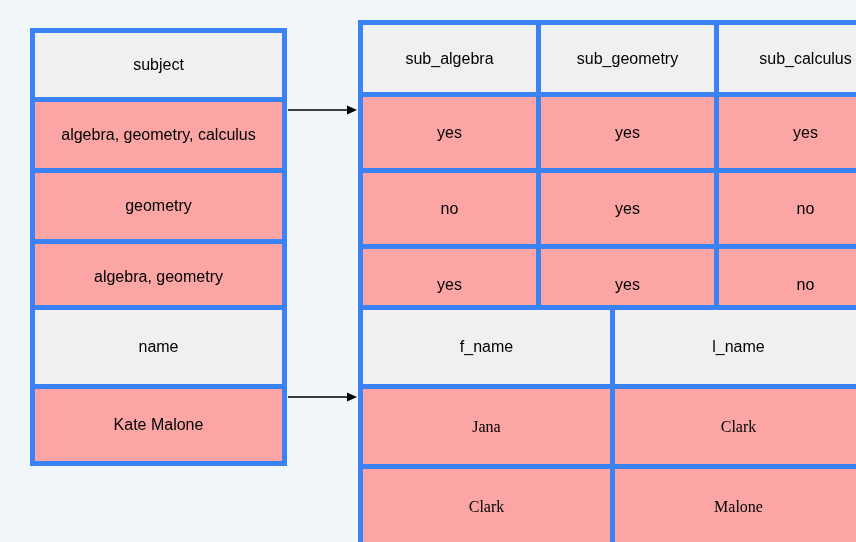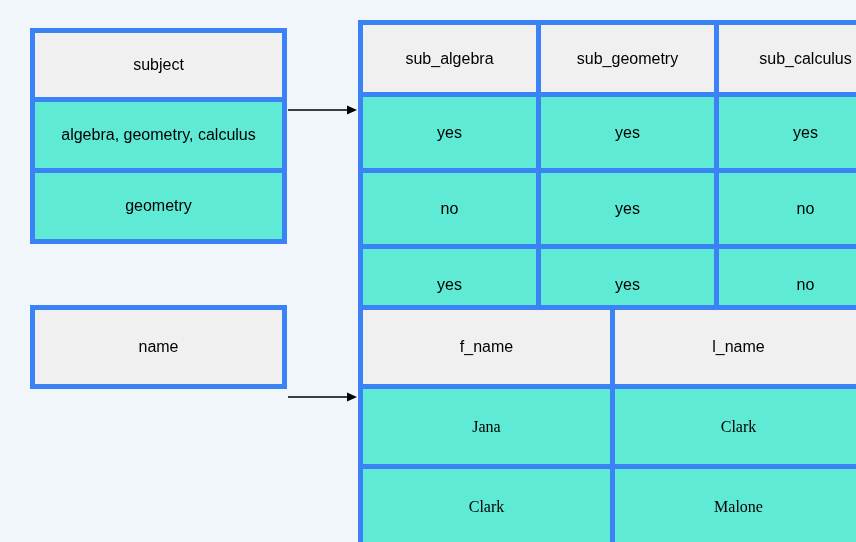--- a/index.html
+++ b/index.html
@@ -33,21 +33,21 @@
     vertical-align: middle;
     font-weight: normal;
     padding: 12px;
     overflow: hidden;
     white-space: nowrap;
   }
   table.tbl th {
     background: #f0f0f0;
   }
   table.tbl td {
-    background: #5eead4;
+    background: #fca5a5;
   }
 
   
   #tbl-subject { left: 30px; top: 28px; width: 257px; }
   #tbl-subject th { height: 40px; }
   #tbl-subject td { height: 42px; }
 
   
   #tbl-subject-split { left: 358px; top: 20px; width: 447px; }
   #tbl-subject-split th { height: 43px; width: 149px; }
@@ -82,20 +82,23 @@
         <th>subject</th>
       </tr>
     </thead>
     <tbody>
       <tr>
         <td>algebra, geometry, calculus</td>
       </tr>
       <tr>
         <td>geometry</td>
       </tr>
+      <tr>
+        <td>algebra, geometry</td>
+      </tr>
     </tbody>
   </table>
 
   <svg class="arrow" id="arrow-top" viewBox="0 0 70 12" xmlns="http://www.w3.org/2000/svg" aria-hidden="true">
     <line x1="0" y1="6" x2="59" y2="6" stroke="#000000" stroke-width="1.5"></line>
     <path d="M59,1.5 L69,6 L59,10.5 Z" fill="#000000"></path>
   </svg>
 
   <table class="tbl" id="tbl-subject-split">
     <thead>
@@ -124,20 +127,23 @@
     </tbody>
   </table>
 
   <table class="tbl" id="tbl-name">
     <thead>
       <tr>
         <th>name</th>
       </tr>
     </thead>
     <tbody>
+      <tr>
+        <td>Kate Malone</td>
+      </tr>
     </tbody>
   </table>
 
   <svg class="arrow" id="arrow-bottom" viewBox="0 0 70 12" xmlns="http://www.w3.org/2000/svg" aria-hidden="true">
     <line x1="0" y1="6" x2="59" y2="6" stroke="#000000" stroke-width="1.5"></line>
     <path d="M59,1.5 L69,6 L59,10.5 Z" fill="#000000"></path>
   </svg>
 
   <table class="tbl" id="tbl-name-split">
     <thead>

